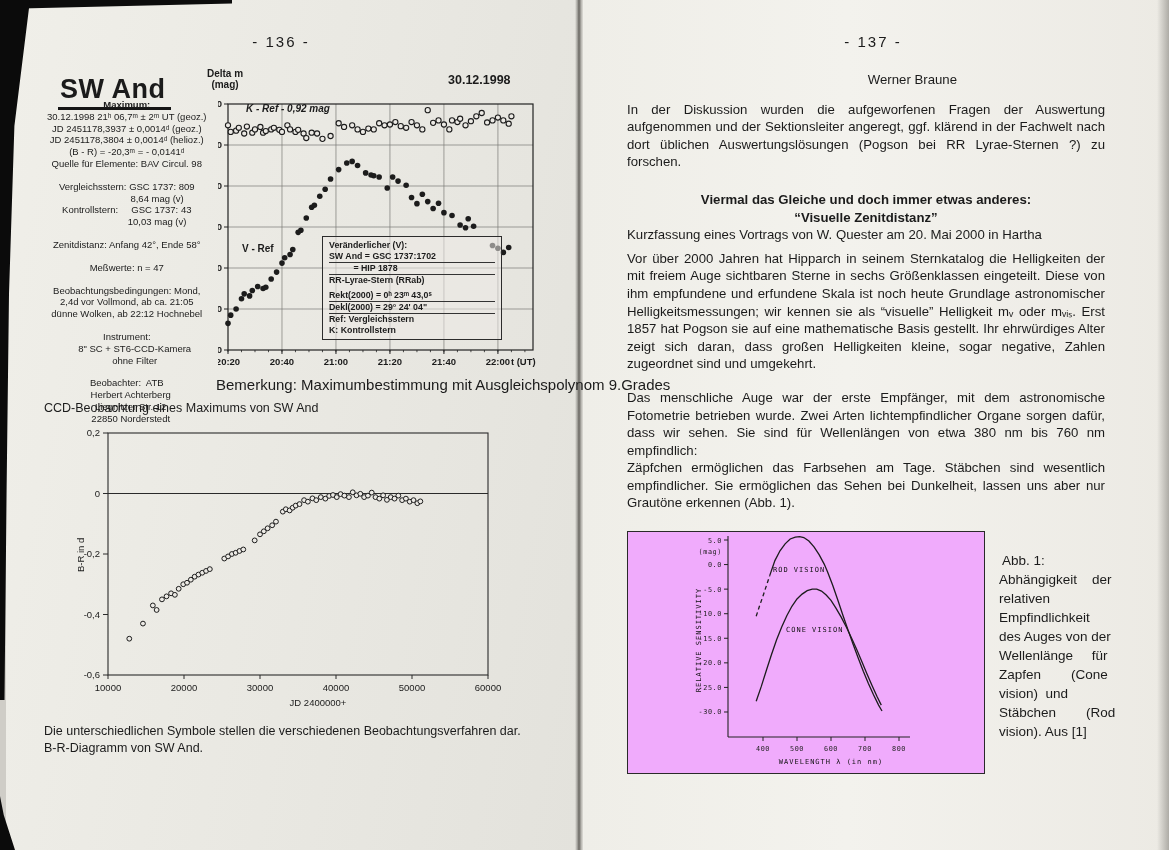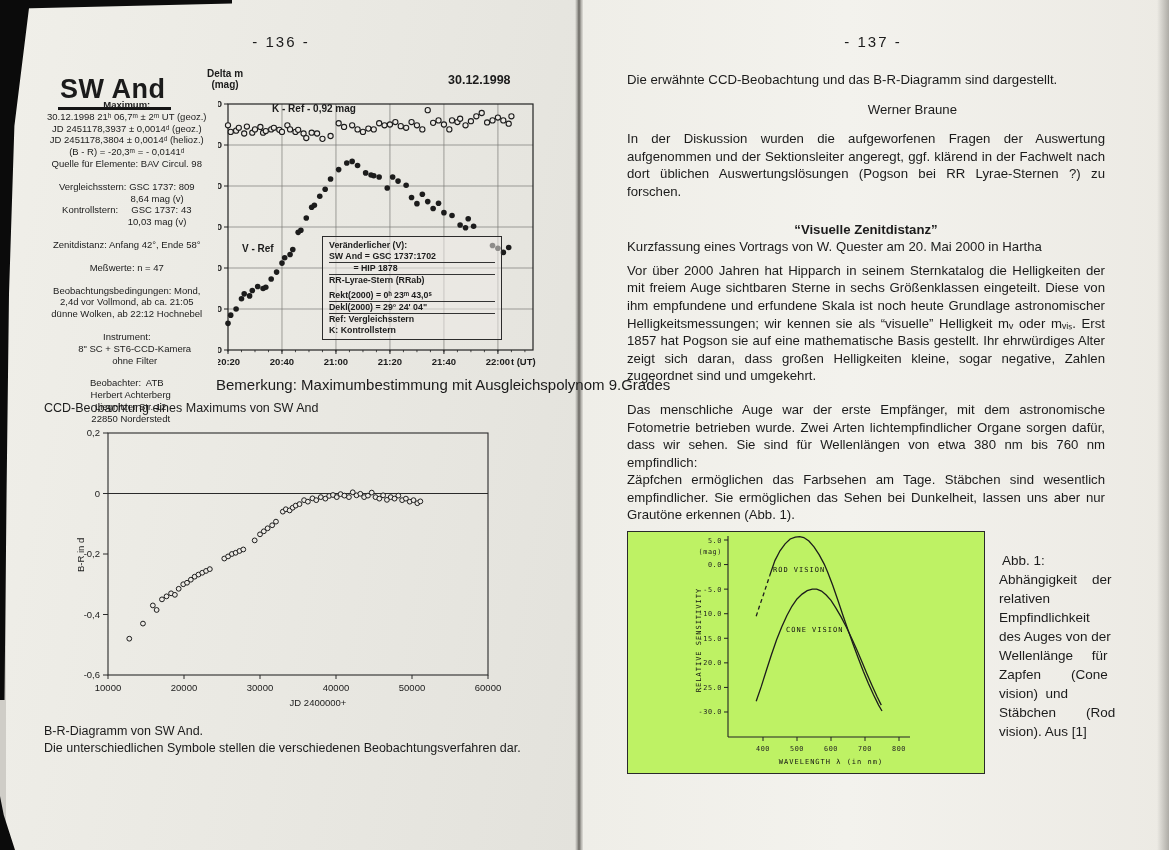--- a/index.html
+++ b/index.html
@@ -40,21 +40,21 @@
 
   .right-col{width:478px;font-size:13.2px;line-height:17.6px;}
   .right-col p{margin:0;text-align:justify;}
   .p1{margin-bottom:12px !important;text-align:left !important;}
   .author{text-align:right !important;padding-right:148px;margin-bottom:12px !important;}
   .p2{margin-bottom:20px !important;}
   .h1,.h2{text-align:center !important;font-weight:bold;}
   .h3{text-align:center;margin-bottom:6px !important;}
   .p3{margin-top:6px;margin-bottom:16px !important;}
 
-  .fig-box{width:358px;height:243px;border:1.5px solid #2a2a2a;background:#bef264;box-sizing:border-box;}
+  .fig-box{width:358px;height:243px;border:1.5px solid #2a2a2a;background:#f0abfc;box-sizing:border-box;}
   .abb-caption{font-size:13.5px;line-height:19px;}
   .abb-line{white-space:pre;}
 
   .tick{font:bold 9.5px "Liberation Sans",sans-serif;fill:#1b1b1b;}
   .tick2{font:9.5px "Liberation Sans",sans-serif;fill:#1b1b1b;}
   .mono{font:6.8px "DejaVu Sans Mono",monospace;fill:#222;letter-spacing:.6px;}
   .mono-b{font:7px "DejaVu Sans Mono",monospace;fill:#111;letter-spacing:1px;}
 </style>
 </head>
 <body>
@@ -270,21 +270,21 @@
       <circle cx="234.02654867256638" cy="120.51999999999997" r="2.8" fill="#1c1c1c"></circle>
       <circle cx="242.12389380530973" cy="129.95" r="2.8" fill="#1c1c1c"></circle>
       <circle cx="247.52212389380531" cy="132.82" r="2.8" fill="#1c1c1c"></circle>
       <circle cx="250.2212389380531" cy="123.79999999999997" r="2.8" fill="#1c1c1c"></circle>
       <circle cx="255.61946902654867" cy="131.17999999999995" r="2.8" fill="#1c1c1c"></circle>
       <circle cx="274.5132743362832" cy="150.45" r="2.8" fill="#1c1c1c"></circle>
       <circle cx="279.91150442477874" cy="153.32" r="2.8" fill="#1c1c1c"></circle>
       <circle cx="285.30973451327435" cy="157.42" r="2.8" fill="#1c1c1c"></circle>
       <circle cx="290.7079646017699" cy="152.5" r="2.8" fill="#1c1c1c"></circle>
     </svg>
-  <div class="abs k-label" style="left:272px;top:103px;">K - Ref - 0,92 mag</div>
+  <div class="abs k-label" style="left:246px;top:103px;font-style:italic;">K - Ref - 0,92 mag</div>
   <div class="abs v-label" style="left:242px;top:243px;">V - Ref</div>
   <div class="abs legend" style="left:322px;top:236px;">
       <div class="lg-line">Veränderlicher (V):</div>
       <div class="lg-line">SW And = GSC 1737:1702</div>
       <div class="lg-line">          = HIP 1878</div>
       <div class="lg-line">RR-Lyrae-Stern (RRab)</div>
       <div class="lg-line spacer"></div>
       <div class="lg-line">Rekt(2000) = 0ʰ 23ᵐ 43,0ˢ</div>
       <div class="lg-line">Dekl(2000) = 29° 24' 04"</div>
       <div class="lg-line">Ref: Vergleichsstern</div>
@@ -382,33 +382,33 @@
       <circle cx="324.52" cy="80.6425" r="2.4" fill="#eceae5" stroke="#1c1c1c" stroke-width="1"></circle>
       <circle cx="328.32" cy="77.6175" r="2.4" fill="#eceae5" stroke="#1c1c1c" stroke-width="1"></circle>
       <circle cx="332.12" cy="82.155" r="2.4" fill="#eceae5" stroke="#1c1c1c" stroke-width="1"></circle>
       <circle cx="335.92" cy="80.6425" r="2.4" fill="#eceae5" stroke="#1c1c1c" stroke-width="1"></circle>
       <circle cx="339.72" cy="83.6675" r="2.4" fill="#eceae5" stroke="#1c1c1c" stroke-width="1"></circle>
       <circle cx="343.52" cy="82.155" r="2.4" fill="#eceae5" stroke="#1c1c1c" stroke-width="1"></circle>
       <circle cx="347.32" cy="85.18" r="2.4" fill="#eceae5" stroke="#1c1c1c" stroke-width="1"></circle>
       <circle cx="350.36" cy="83.365" r="2.4" fill="#eceae5" stroke="#1c1c1c" stroke-width="1"></circle>
     </svg>
   <div class="abs br-captions" style="left:44px;top:723px;">
+      <div class="br-line">Die unterschiedlichen Symbole stellen die verschiedenen Beobachtungsverfahren dar.</div>
       <div class="br-line">B-R-Diagramm von SW And.</div>
-      <div class="br-line">Die unterschiedlichen Symbole stellen die verschiedenen Beobachtungsverfahren dar.</div>
     </div>
 
   <div class="abs edge-top"></div>
   <div class="abs edge-left"></div>
   <div class="abs edge-corner"></div>
 
   <div class="abs pg-num" style="left:818px;top:33px;">-  137  -</div>
   <div class="abs right-col" style="left:627px;top:71px;">
-    <p class="p1">Die erwähnte CCD-Beobachtung und das B-R-Diagramm sind  dargestellt.</p>
     <p class="author">Werner  Braune</p>
     <p class="p2">In der Diskussion wurden die aufgeworfenen Fragen der Auswertung aufgenommen und der Sektionsleiter angeregt,  ggf. klärend  in der Fachwelt nach dort üblichen Auswertungslösungen  (Pogson bei RR Lyrae-Sternen ?) zu forschen.</p>
+    <p class="h1">Viermal das Gleiche und doch immer etwas anderes:</p>
     <p class="h2">“Visuelle Zenitdistanz”</p>
     <p class="h3">Kurzfassung eines Vortrags von W. Quester am 20. Mai 2000 in Hartha</p>
     <p class="p3">Vor über 2000 Jahren hat Hipparch in seinem Sternkatalog die Helligkeiten der mit freiem Auge sichtbaren Sterne in sechs Größenklassen eingeteilt. Diese von ihm empfundene und erfundene Skala ist noch heute Grundlage astronomischer Helligkeitsmessungen; wir kennen sie als “visuelle” Helligkeit mᵥ oder mᵥᵢₛ. Erst 1857 hat Pogson sie auf eine mathematische Basis gestellt. Ihr ehrwürdiges Alter zeigt sich daran, dass großen Helligkeiten kleine, sogar negative, Zahlen zugeordnet sind und umgekehrt.</p>
     <p class="p4">Das menschliche Auge war der erste Empfänger, mit dem astronomische Fotometrie betrieben wurde. Zwei Arten lichtempfindlicher Organe sorgen dafür, dass wir sehen. Sie sind für Wellenlängen von etwa 380 nm bis 760 nm empfindlich:</p>
     <p class="p5">Zäpfchen ermöglichen das Farbsehen am Tage. Stäbchen sind wesentlich empfindlicher. Sie ermöglichen das Sehen bei Dunkelheit, lassen uns aber nur Grautöne erkennen (Abb. 1).</p>
   </div>
 
   <div class="abs fig-box" style="left:627px;top:531px;">
     <svg id="eye-svg" width="355" height="240">
         <line x1="100" y1="4" x2="100" y2="205" stroke="#222" stroke-width="1.1"></line>

